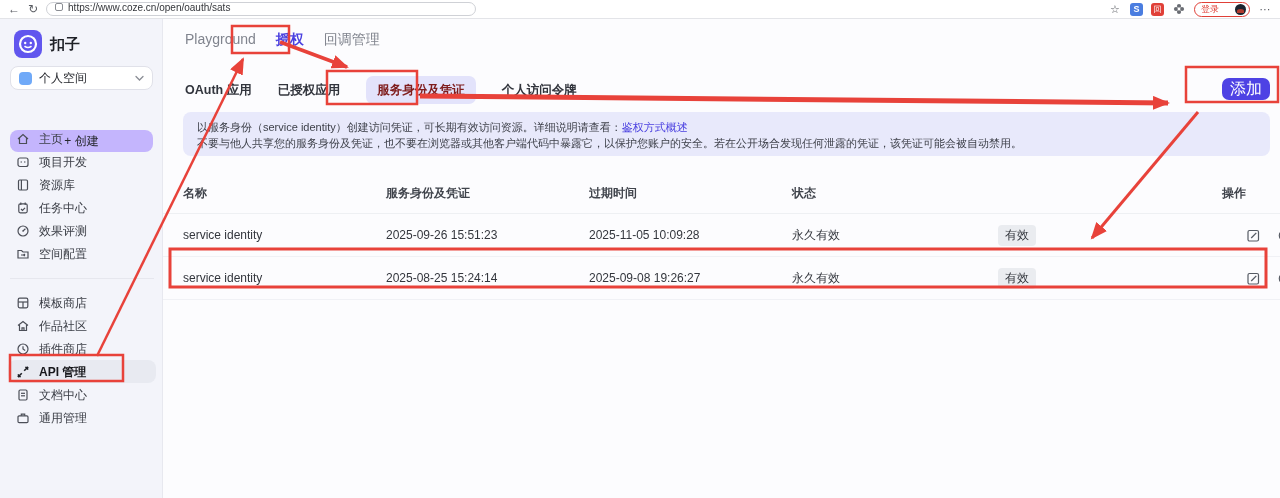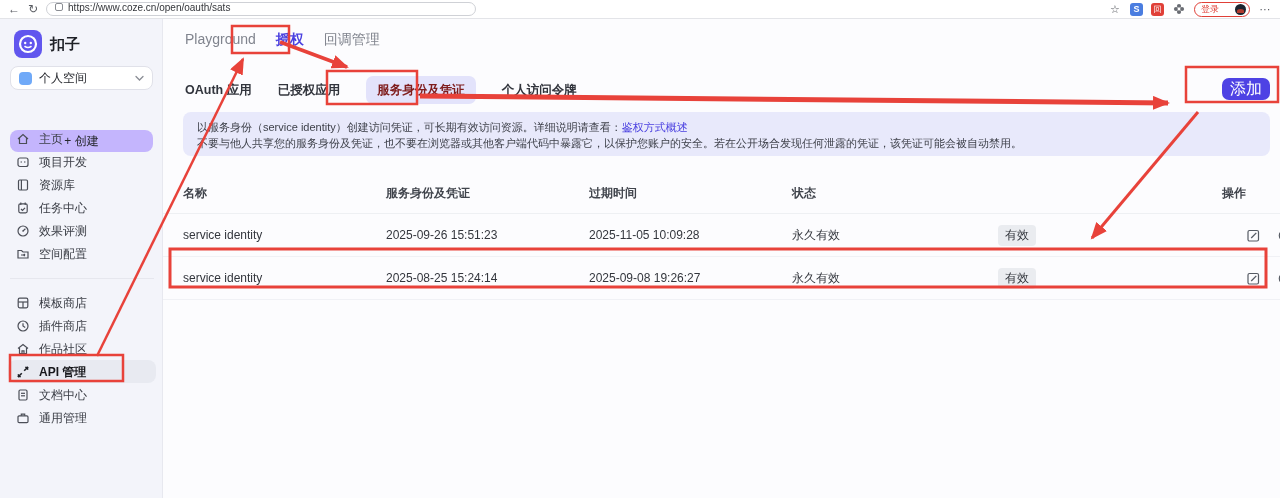--- a/index.html
+++ b/index.html
@@ -194,34 +194,34 @@
               <rect x="2.2" y="2.2" width="9.6" height="9.6" rx="1.5"></rect>
               <line x1="2.2" y1="6" x2="11.8" y2="6"></line>
               <line x1="7" y1="6" x2="7" y2="11.8"></line>
             </svg>
           </span>
         <span class="nav-label">模板商店</span>
       </div>
       <div class="nav-item">
         <span class="nav-ico">
             <svg width="14" height="14" viewBox="0 0 14 14" fill="none" stroke="#4b4e57" stroke-width="1.2">
+              <path d="M2 6.5 L7 2.5 L12 6.5 M3.5 6 V11.5 H10.5 V6"></path>
+              <path d="M6 11.5 V8.8 H8 V11.5"></path>
+            </svg>
+          </span>
+        <span class="nav-label">作品社区</span>
+      </div>
+      <div class="nav-item">
+        <span class="nav-ico">
+            <svg width="14" height="14" viewBox="0 0 14 14" fill="none" stroke="#4b4e57" stroke-width="1.2">
               <circle cx="7" cy="7" r="5"></circle>
               <path d="M7 4.2 V7 L9.2 8.4"></path>
             </svg>
           </span>
         <span class="nav-label">插件商店</span>
-      </div>
-      <div class="nav-item">
-        <span class="nav-ico">
-            <svg width="14" height="14" viewBox="0 0 14 14" fill="none" stroke="#4b4e57" stroke-width="1.2">
-              <path d="M2 6.5 L7 2.5 L12 6.5 M3.5 6 V11.5 H10.5 V6"></path>
-              <path d="M6 11.5 V8.8 H8 V11.5"></path>
-            </svg>
-          </span>
-        <span class="nav-label">作品社区</span>
       </div>
       <div class="nav-item active">
         <span class="nav-ico">
             <svg width="14" height="14" viewBox="0 0 14 14">
               <g stroke="#1d1f24" stroke-width="1.6" fill="#1d1f24">
                 <path d="M8.2 5.8 L12 2" fill="none"></path>
                 <path d="M12 2 L12 5 L9 2 Z" stroke-width="0.5"></path>
                 <path d="M5.8 8.2 L2 12" fill="none"></path>
                 <path d="M2 12 L2 9 L5 12 Z" stroke-width="0.5"></path>
               </g>

